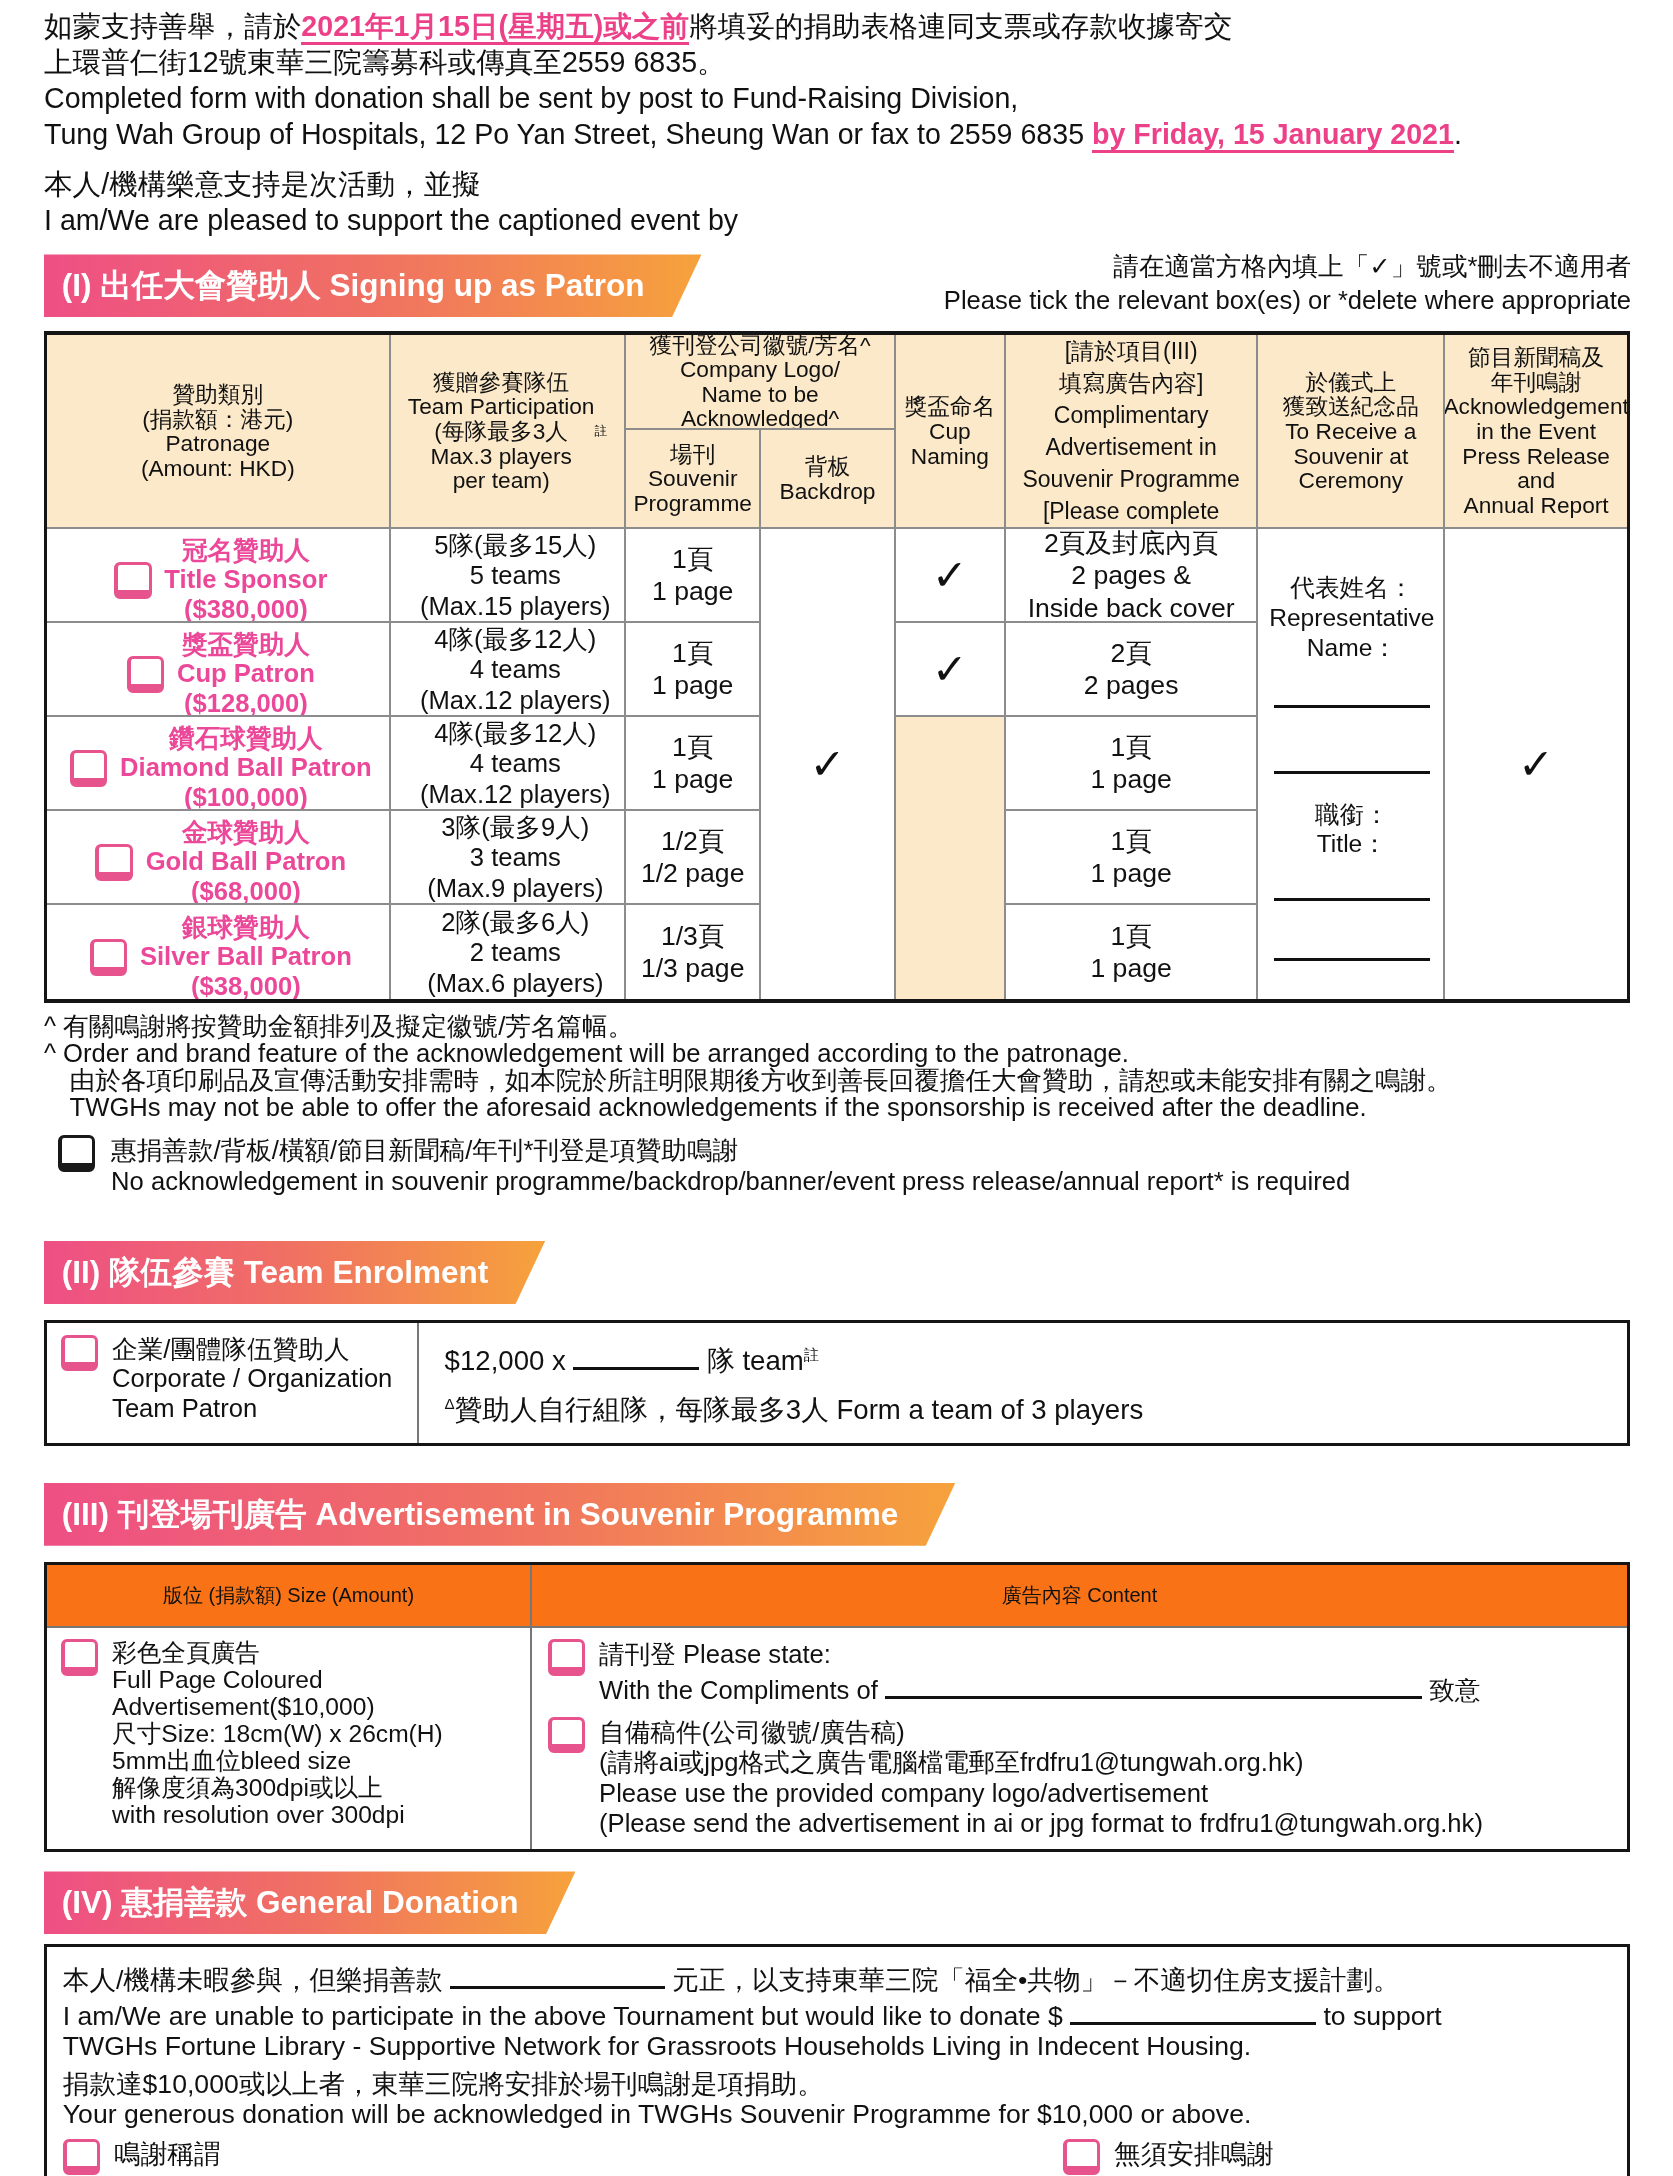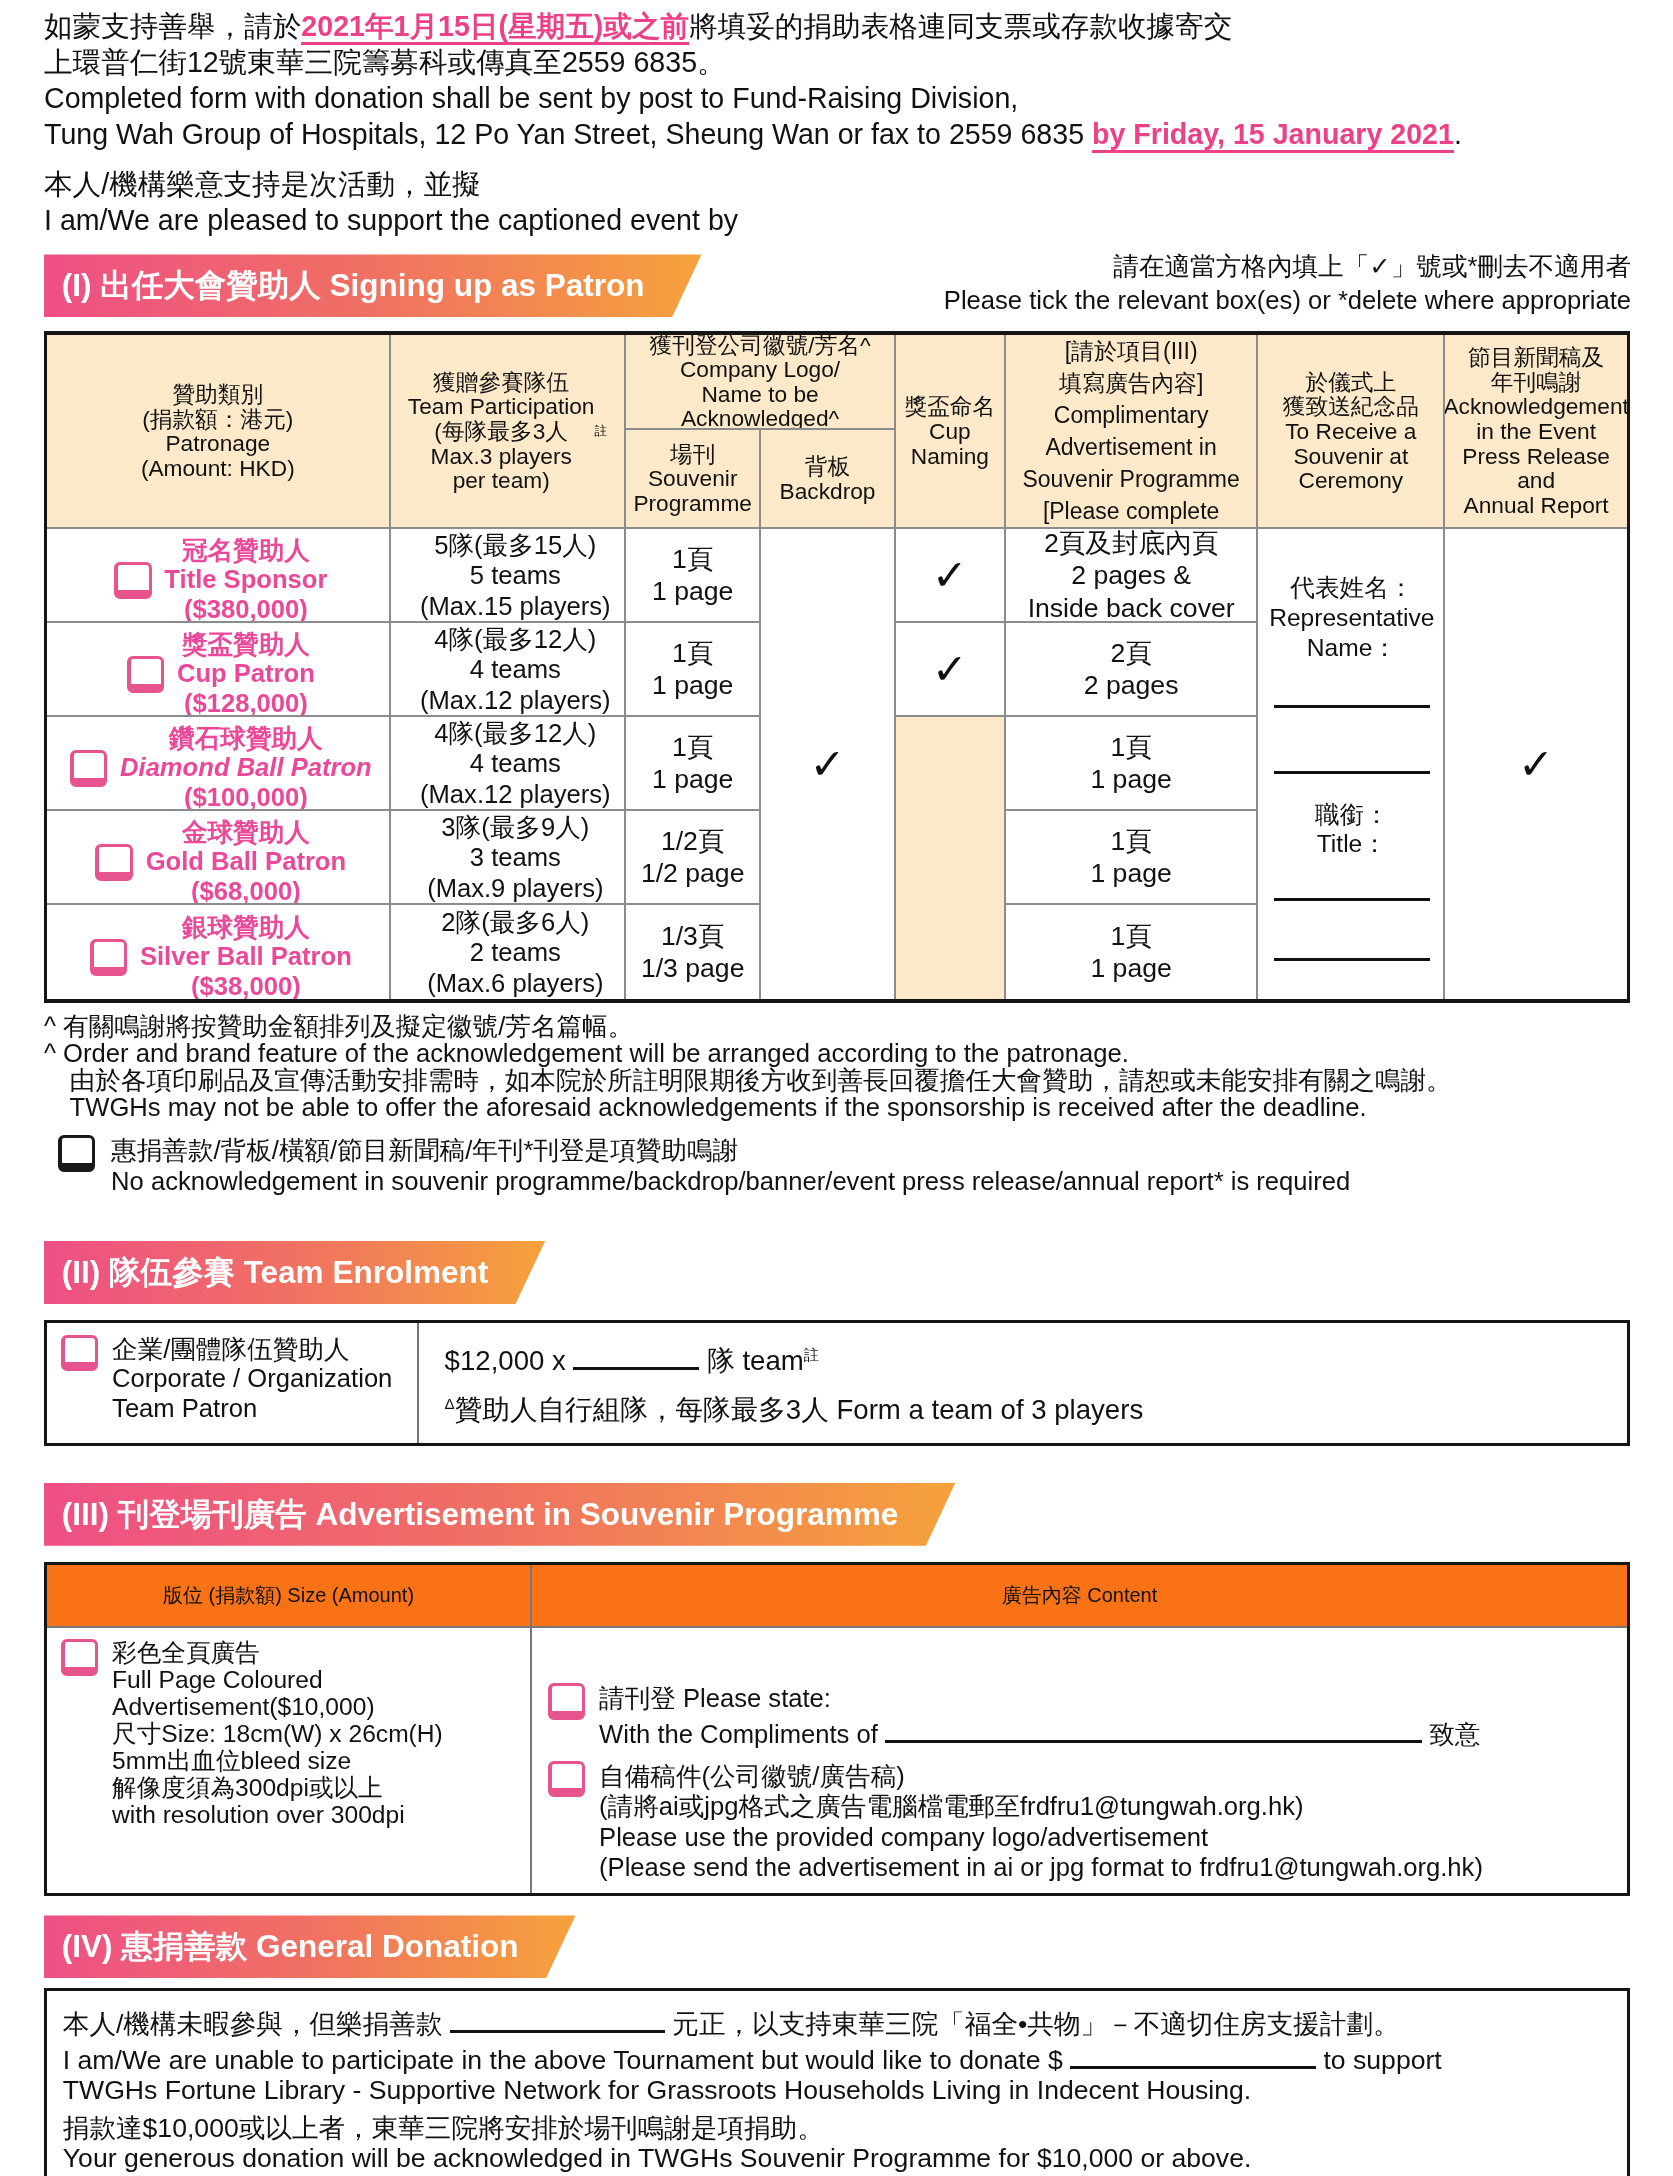--- a/index.html
+++ b/index.html
@@ -65,21 +65,21 @@
   .t3{margin-top:15.8px;width:1586px;box-sizing:border-box;
       border:3px solid #151515;border-top-width:3.9px;border-bottom-width:3.9px;}
   .t3 .hrow{display:flex;background:#f97316;border-bottom:2px solid #777;
             font-size:20px;line-height:61px;height:61px;text-align:center;}
   .t3 .hrow .hl{width:485px;border-right:2px solid #777;box-sizing:border-box;}
   .t3 .hrow .hr{flex:1;}
   .t3 .brow{display:flex;}
   .t3 .bl{width:485px;box-sizing:border-box;border-right:2px solid #777;
           padding:11.8px 3.9px 9.9px 13.8px;display:flex;gap:13.8px;align-items:flex-start;}
   .t3 .bl .txt{font-size:24.6px;line-height:27px;}
-  .t3 .br{flex:1;padding:11.8px 9.9px 9.9px 15.8px;margin-top:44px;}
+  .t3 .br{flex:1;padding:11.8px 9.9px 9.9px 15.8px;}
   .t3 .item{display:flex;gap:13.8px;align-items:flex-start;font-size:25.6px;line-height:30.5px;}
   .t3 .item+.item{margin-top:11.8px;}
   
   .banner4{margin-top:19.7px;}
   .box4{margin-top:9.9px;width:1586px;box-sizing:border-box;
         border:3px solid #151515;border-bottom-width:3.9px;
         padding:11.8px 13.8px 9.9px 15.8px;font-size:26.6px;line-height:30.5px;}
   .box4 .sp{height:6.9px;}
   .cbrow{display:flex;margin-top:8.9px;}
   .cbrow .half{display:flex;gap:13.8px;align-items:flex-start;}
@@ -178,21 +178,21 @@
 4 teams
 (Max.12 players)</div>
     <div class="valcell ml" style="grid-area:4/3/5/4;">1頁
 1 page</div>
     <div class="check" style="grid-area:4/5/5/6;">✓</div>
     <div class="valcell ml" style="grid-area:4/6/5/7;">2頁
 2 pages</div>
 
     <div class="rowlabel" style="grid-area:5/1/6/2;">
       <span class="cb"></span>
-      <span class="txt ml"><span style="display: block;">鑽石球贊助人</span><span style="display: block; font-style: italic;">Diamond Ball Patron</span><span style="display: block;">($100,000)</span></span>
+      <span class="txt ml"><span style="display: block;">鑽石球贊助人</span><span style="display: block;">Diamond Ball Patron</span><span style="display: block;">($100,000)</span></span>
     </div>
     <div class="teamcell ml" style="grid-area:5/2/6/3;">4隊(最多12人)
 4 teams
 (Max.12 players)</div>
     <div class="valcell ml" style="grid-area:5/3/6/4;">1頁
 1 page</div>
     <div class="valcell ml" style="grid-area:5/6/6/7;">1頁
 1 page</div>
 
     <div class="rowlabel" style="grid-area:6/1/7/2;">

